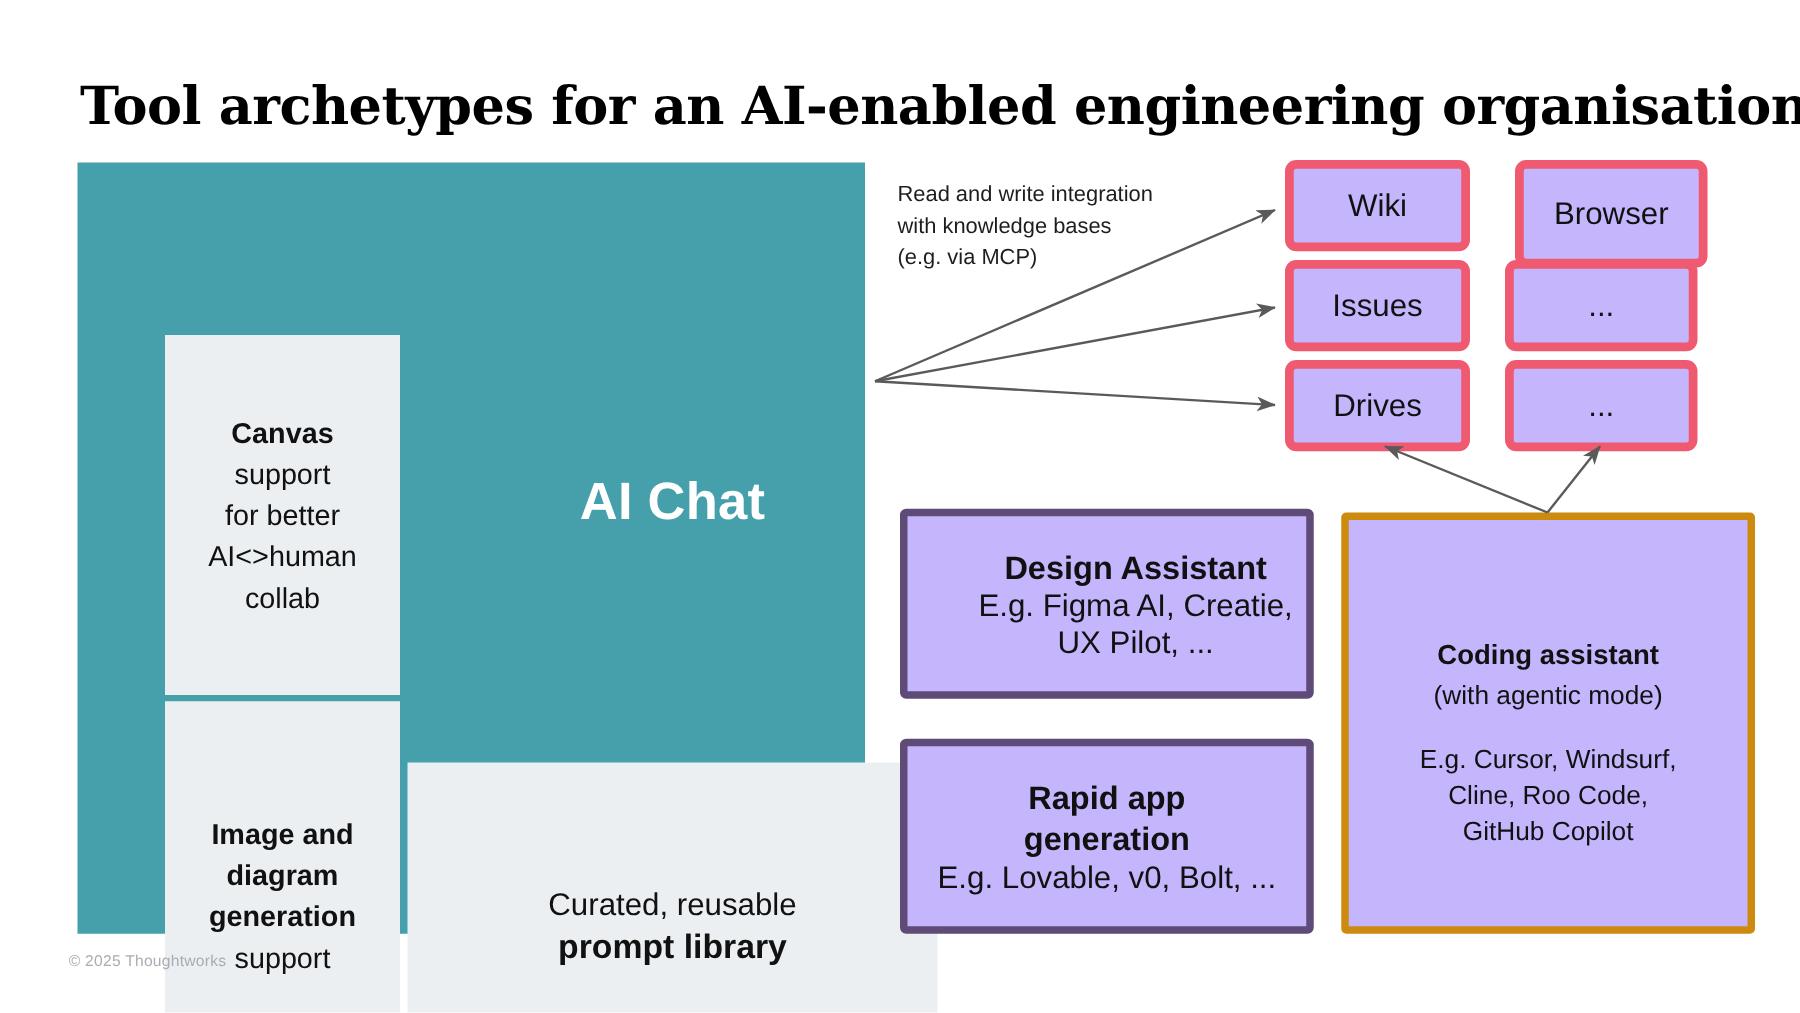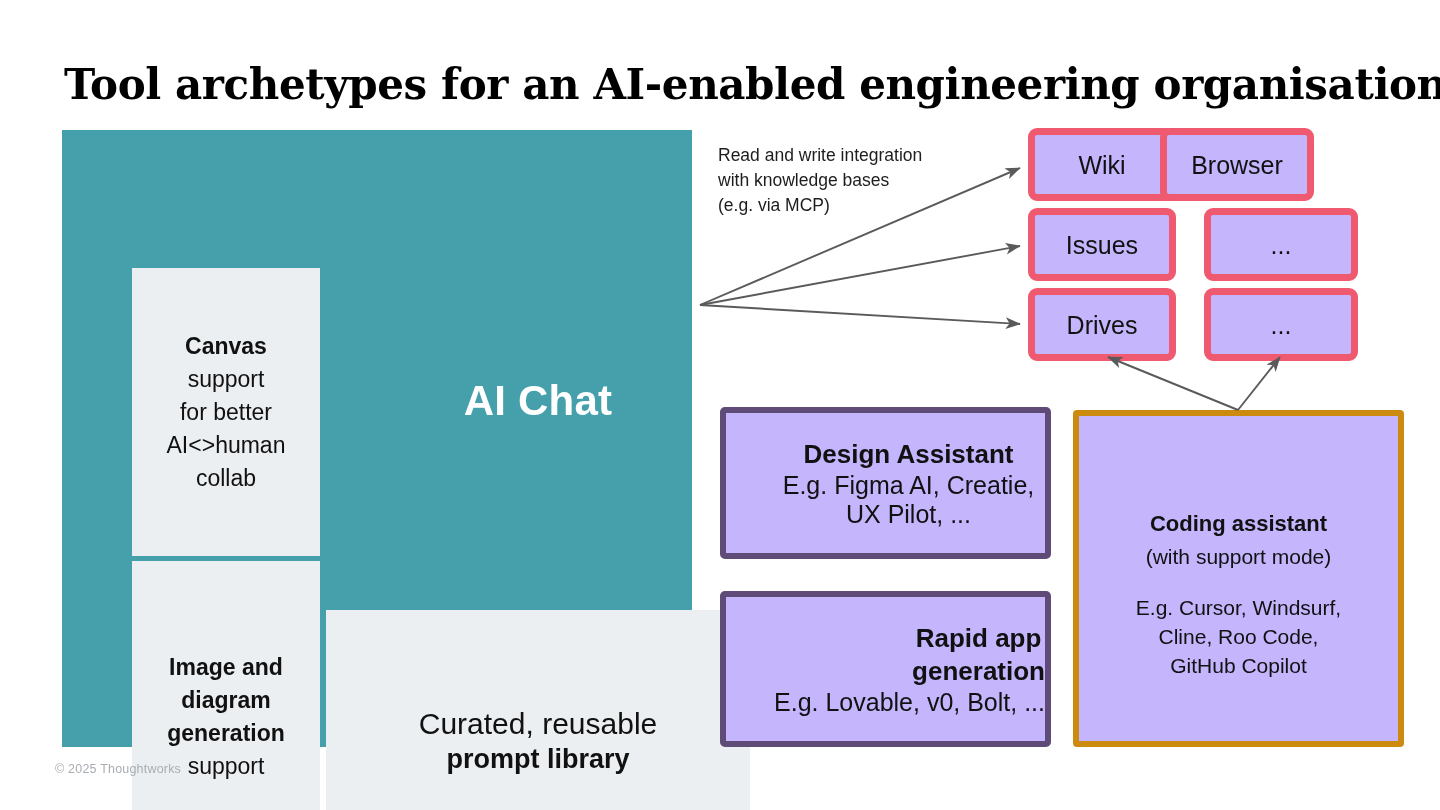--- a/index.html
+++ b/index.html
@@ -146,36 +146,36 @@
     border: 7px solid #F05A70;
     border-radius: 9px;
   }
   .pink .title {
     font-size: 25px;
     font-weight: 400;
     line-height: 30px;
   }
 
   .wiki    { left: 1028px; top: 128px; width: 148px; height: 73px; }
-  .browser { left: 1160px; top: 128px; width: 154px; height: 73px; }
+  .browser { left: 1212px; top: 128px; width: 154px; height: 86px; }
   .issues  { left: 1028px; top: 208px; width: 148px; height: 73px; }
   .dots1   { left: 1204px; top: 208px; width: 154px; height: 73px; }
   .drives  { left: 1028px; top: 288px; width: 148px; height: 73px; }
   .dots2   { left: 1204px; top: 288px; width: 154px; height: 73px; }
 
   
   .purple {
     border: 6px solid #5E4B77;
     border-radius: 5px;
   }
   .design-card {
     left: 720px; top: 407px; width: 331px; height: 152px; padding-left: 46px;
   }
   .rapid-card {
-    left: 720px; top: 591px; width: 331px; height: 156px; align-items: flex-end;
+    left: 720px; top: 591px; width: 331px; height: 156px;
   }
   .purple .title { font-size: 26px; line-height: 33px; }
   .purple .sub   { font-size: 25px; line-height: 29px; }
 
   
   .orange {
     border: 6px solid #CC8B0F;
     border-radius: 4px;
   }
   .coding-card {
@@ -220,21 +220,21 @@
       <div class="boxtext">
         <span class="b">Image and</span><br>
         <span class="b">diagram</span><br>
         <span class="b">generation</span><br>
         <span>support</span>
       </div>
     </div>
 
     <div class="inner-box prompt-box">
       <div class="boxtext">
-        <span style="font-size:30px;">Curated, reusable</span><br>
+        <span style="font-size:25px;">Curated, reusable</span><br>
         <span class="b" style="font-size:27px;">prompt library</span>
       </div>
     </div>
   </div>
 
   <div class="annotation">
     <span>Read and write integration</span><br>
     <span>with knowledge bases</span><br>
     <span>(e.g. via MCP)</span>
   </div>
@@ -269,21 +269,21 @@
   <div class="card purple rapid-card">
     <div class="title">
       <span>Rapid app</span><br>
       <span>generation</span>
     </div>
     <div class="sub">E.g. Lovable, v0, Bolt, ...</div>
   </div>
 
   <div class="card orange coding-card">
     <div class="title">Coding assistant</div>
-    <div class="sub">(with support mode)</div>
+    <div class="sub">(with agentic mode)</div>
     <div class="spacer"></div>
     <div class="sub">
       <span>E.g. Cursor, Windsurf,</span><br>
       <span>Cline, Roo Code,</span><br>
       <span>GitHub Copilot</span>
     </div>
   </div>
 
   <svg id="arrows" viewBox="0 0 1440 810">
     <defs>

